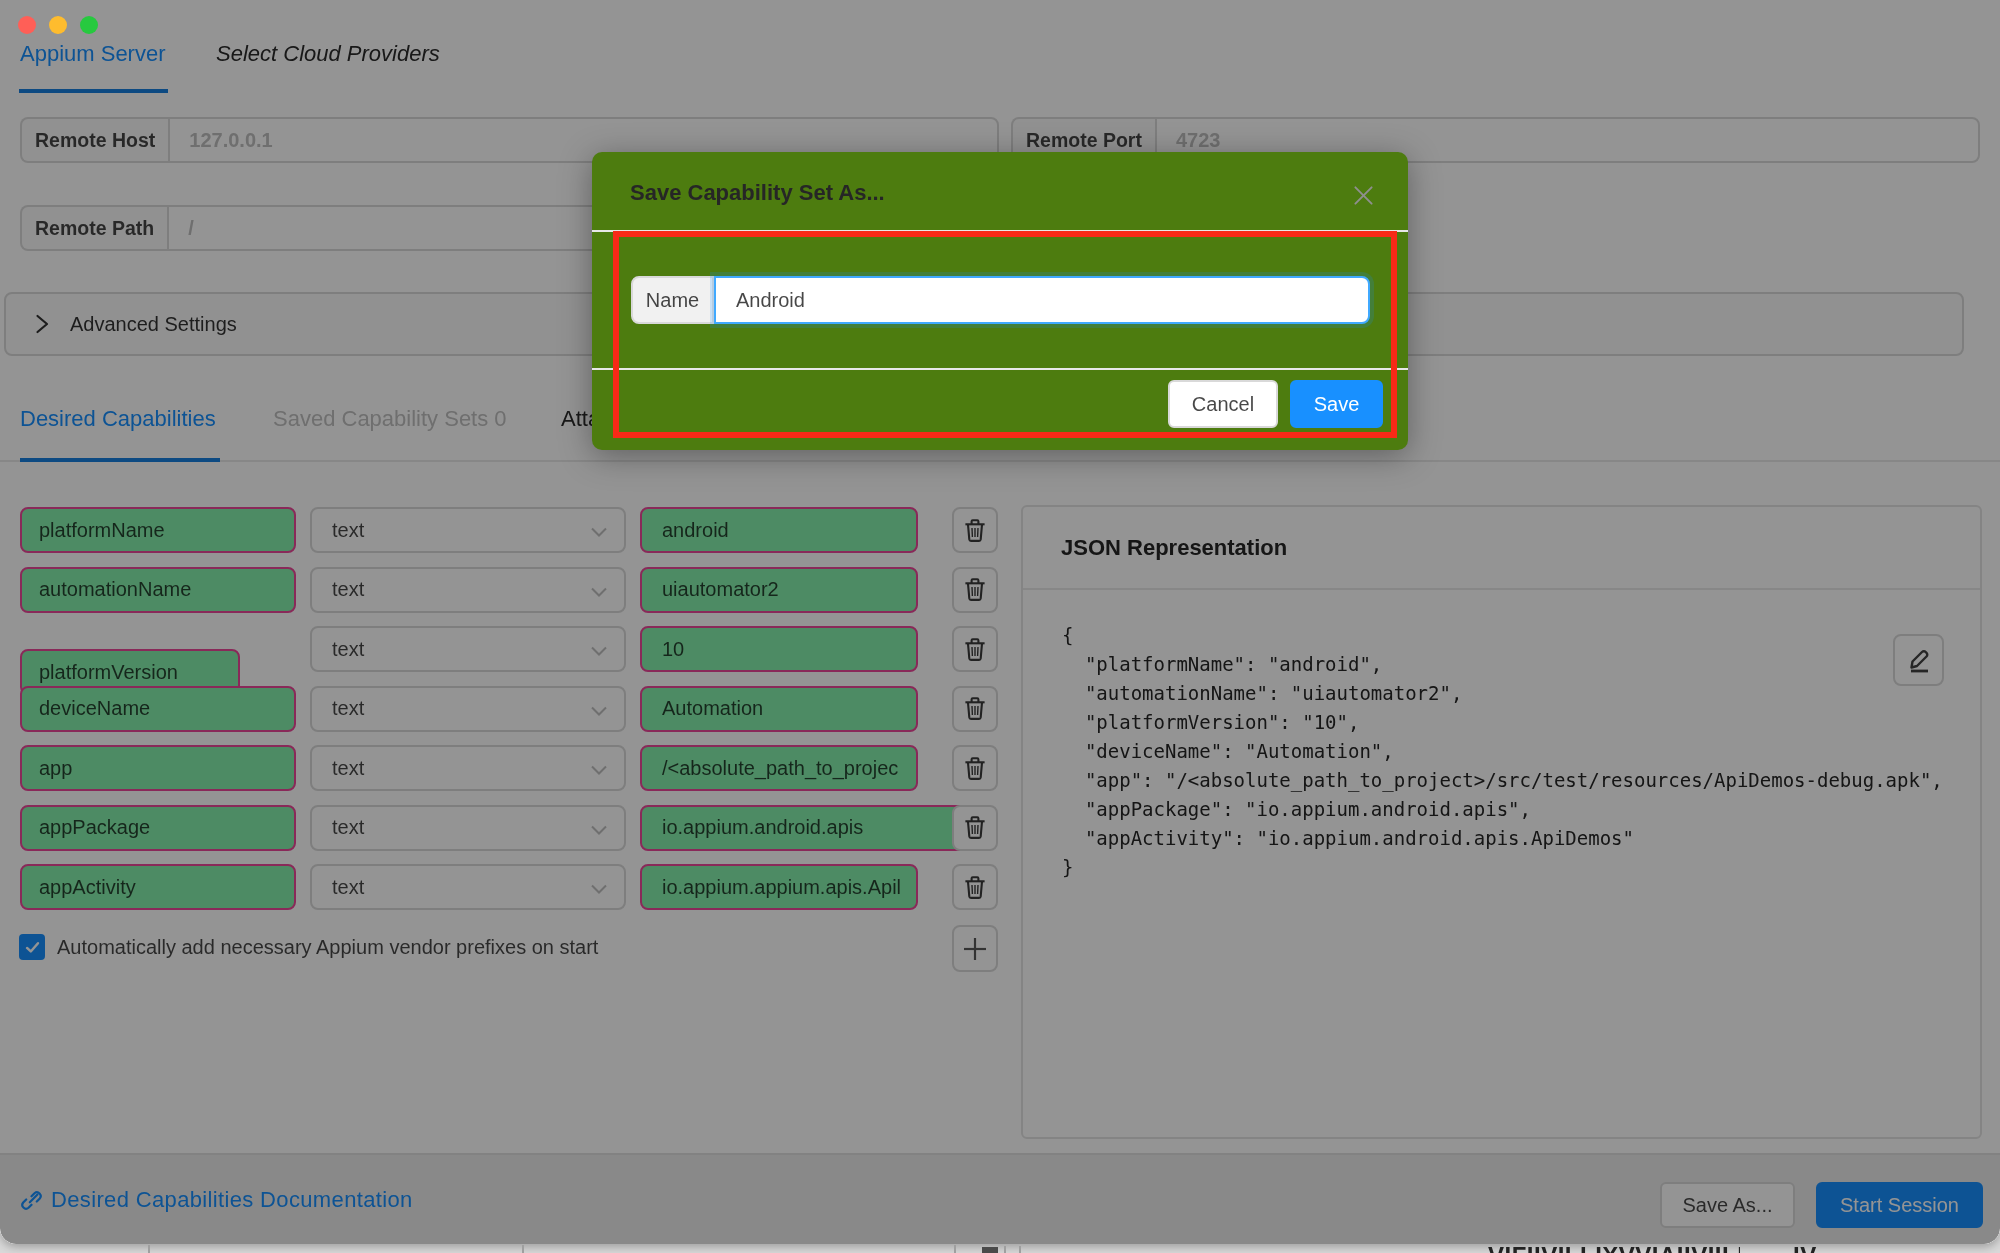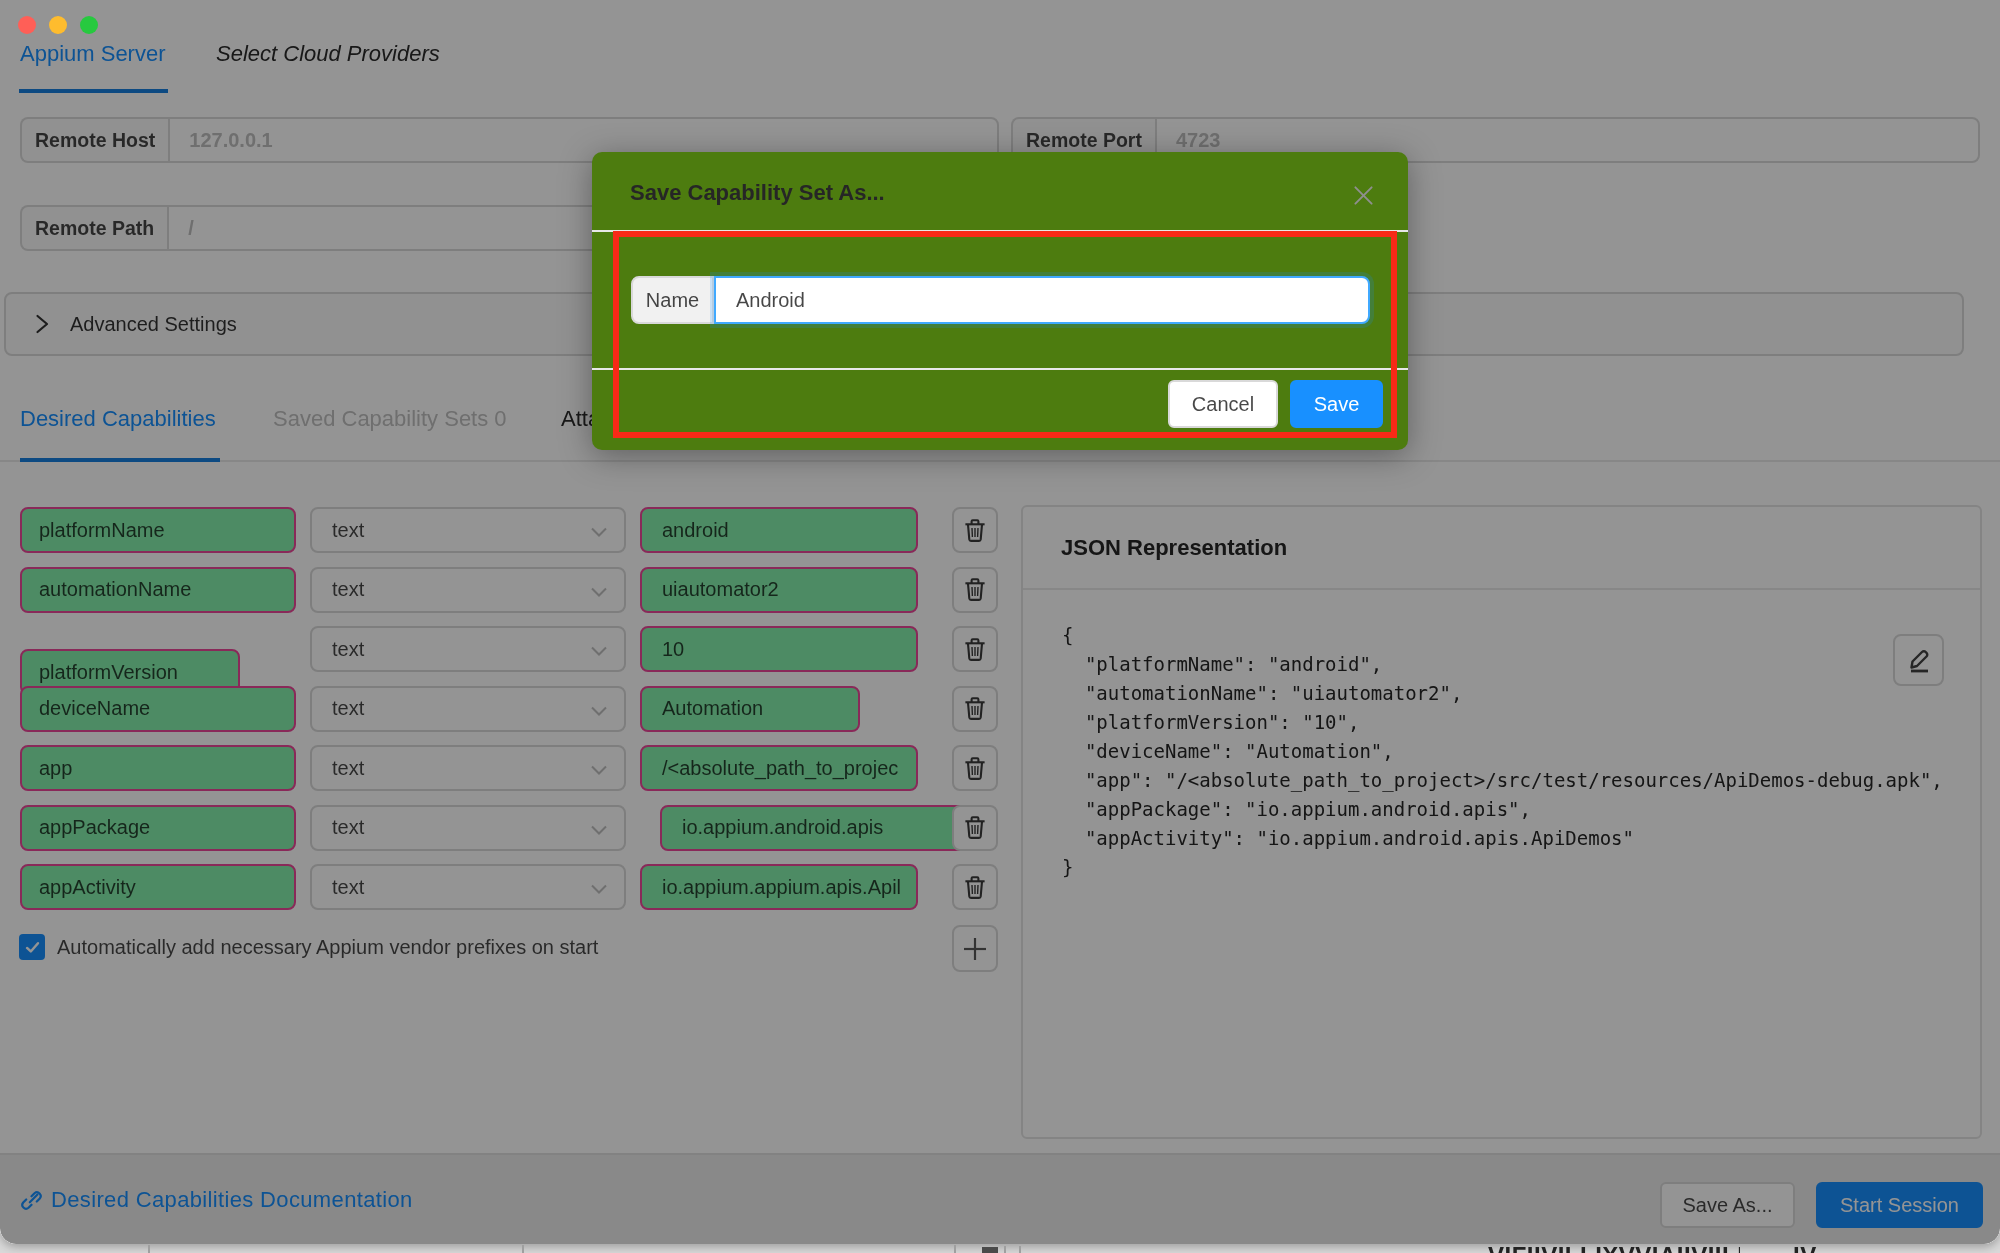--- a/index.html
+++ b/index.html
@@ -249,21 +249,21 @@
         </div>
         <div class="cap-input" style="left:20px; top:685.5px; width:276px;">deviceName</div>
         <div class="cap-select" style="left:310px; top:685.5px; width:316px;">
           <span>text</span>
       <span class="sel-arrow">
             <svg width="24" height="24" viewBox="0 0 24 24">
               <polyline points="5,8.5 12,15.5 19,8.5" fill="none" stroke="#bfbfbf" stroke-width="2"></polyline>
             </svg>
           </span>
         </div>
-        <div class="cap-input" style="left:640px; top:685.5px; width:220px; padding:0 20px;">Automation</div>
+        <div class="cap-input" style="left:640px; top:685.5px; width:278px; padding:0 20px;">Automation</div>
         <div class="icon-btn" style="left:952px; top:685.5px;">
       <svg width="22" height="23" viewBox="0 0 22 23">
         <g fill="none" stroke="#3b3b3b" stroke-width="2.1" stroke-linejoin="round">
           <path d="M4 5.6 L5.3 20.4 a1.7 1.7 0 0 0 1.7 1.5 h8 a1.7 1.7 0 0 0 1.7 -1.5 L18 5.6"></path>
           <line x1="1.4" y1="5.3" x2="20.6" y2="5.3"></line>
           <path d="M7.6 5 V2.4 a1.1 1.1 0 0 1 1.1 -1.1 h4.6 a1.1 1.1 0 0 1 1.1 1.1 V5"></path>
         </g>
         <g stroke="#3b3b3b" stroke-width="1.4">
           <line x1="8" y1="9" x2="8.4" y2="18"></line>
               <line x1="11" y1="9" x2="11" y2="18"></line>
@@ -297,21 +297,21 @@
         </div>
         <div class="cap-input" style="left:20px; top:804.5px; width:276px;">appPackage</div>
         <div class="cap-select" style="left:310px; top:804.5px; width:316px;">
           <span>text</span>
       <span class="sel-arrow">
             <svg width="24" height="24" viewBox="0 0 24 24">
               <polyline points="5,8.5 12,15.5 19,8.5" fill="none" stroke="#bfbfbf" stroke-width="2"></polyline>
             </svg>
           </span>
         </div>
-        <div class="cap-input" style="left:660px; top:804.5px; width:334px; padding:0 20px;">io.appium.android.apis</div>
+        <div class="cap-input" style="left:640px; top:804.5px; width:334px; padding:0 20px;">io.appium.android.apis</div>
         <div class="icon-btn" style="left:952px; top:804.5px;">
       <svg width="22" height="23" viewBox="0 0 22 23">
         <g fill="none" stroke="#3b3b3b" stroke-width="2.1" stroke-linejoin="round">
           <path d="M4 5.6 L5.3 20.4 a1.7 1.7 0 0 0 1.7 1.5 h8 a1.7 1.7 0 0 0 1.7 -1.5 L18 5.6"></path>
           <line x1="1.4" y1="5.3" x2="20.6" y2="5.3"></line>
           <path d="M7.6 5 V2.4 a1.1 1.1 0 0 1 1.1 -1.1 h4.6 a1.1 1.1 0 0 1 1.1 1.1 V5"></path>
         </g>
         <g stroke="#3b3b3b" stroke-width="1.4">
           <line x1="8" y1="9" x2="8.4" y2="18"></line>
               <line x1="11" y1="9" x2="11" y2="18"></line>

